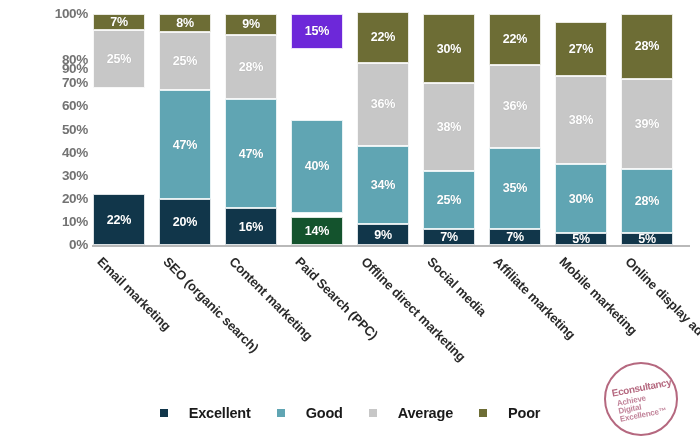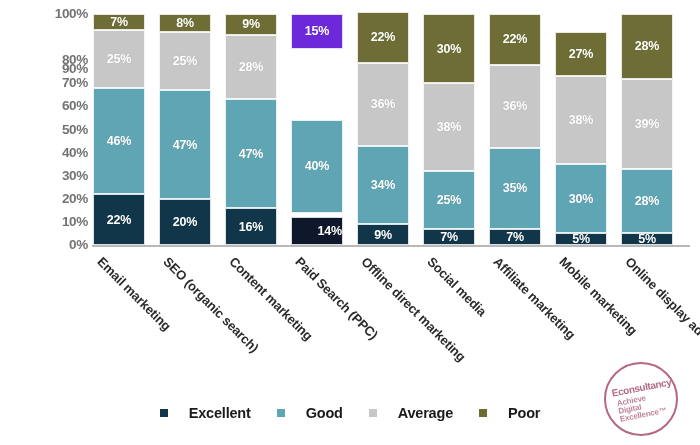--- a/index.html
+++ b/index.html
@@ -199,23 +199,20 @@
       <div class="y-tick" style="top: 190.8px;">20%</div>
       <div class="y-tick" style="top: 213.9px;">10%</div>
       <div class="y-tick" style="top: 237px;">0%</div>
     </div>
 
   <div id="plot-area">
       <div class="bar-col" style="left: 1px; width: 52px;">
         <div class="seg excellent" style="height: 50.82px; bottom: 0px; background: rgb(17, 54, 74);">
           <span class="seg-label">22%</span>
         </div>
-        <div class="seg good" style="height: 106.26px; bottom: 50.82px; background: rgb(96, 165, 179);">
-          <span class="seg-label">46%</span>
-        </div>
         <div class="seg average" style="height: 57.75px; bottom: 157.08px; background: rgb(199, 199, 199);">
           <span class="seg-label">25%</span>
         </div>
         <div class="seg poor" style="height: 16.17px; bottom: 214.83px; background: rgb(109, 109, 53);">
           <span class="seg-label">7%</span>
         </div>
       </div>
       <div class="bar-col" style="left: 67px; width: 52px;">
         <div class="seg excellent" style="height: 46.2px; bottom: 0px; background: rgb(17, 54, 74);">
           <span class="seg-label">20%</span>
@@ -238,21 +235,21 @@
           <span class="seg-label">47%</span>
         </div>
         <div class="seg average" style="height: 64.68px; bottom: 145.53px; background: rgb(199, 199, 199);">
           <span class="seg-label">28%</span>
         </div>
         <div class="seg poor" style="height: 20.79px; bottom: 210.21px; background: rgb(109, 109, 53);">
           <span class="seg-label">9%</span>
         </div>
       </div>
       <div class="bar-col" style="left: 199px; width: 52px;">
-        <div class="seg excellent" style="height: 28px; bottom: 0px; background: #0f172a; justify-content: flex-end;">
+        <div class="seg excellent" style="height: 28px; bottom: 0px; background: #14532d;">
           <span class="seg-label">14%</span>
         </div>
         <div class="seg good" style="height: 92.4px; bottom: 32.34px; background: rgb(96, 165, 179);">
           <span class="seg-label">40%</span>
         </div>
         <div class="seg poor" style="height: 34.65px; bottom: 196.35px; background: #6d28d9;">
           <span class="seg-label">15%</span>
         </div>
       </div>
       <div class="bar-col" style="left: 265px; width: 52px;">
@@ -300,21 +297,21 @@
       <div class="bar-col" style="left: 463px; width: 52px;">
         <div class="seg excellent" style="height: 11.55px; bottom: 0px; background: rgb(17, 54, 74);">
           <span class="seg-label">5%</span>
         </div>
         <div class="seg good" style="height: 69.3px; bottom: 11.55px; background: rgb(96, 165, 179);">
           <span class="seg-label">30%</span>
         </div>
         <div class="seg average" style="height: 87.78px; bottom: 80.85px; background: rgb(199, 199, 199);">
           <span class="seg-label">38%</span>
         </div>
-        <div class="seg poor" style="height: 44px; bottom: 168.63px; background: rgb(109, 109, 53);">
+        <div class="seg poor" style="height: 54px; bottom: 168.63px; background: rgb(109, 109, 53);">
           <span class="seg-label">27%</span>
         </div>
       </div>
       <div class="bar-col" style="left: 529px; width: 52px;">
         <div class="seg excellent" style="height: 11.55px; bottom: 0px; background: rgb(17, 54, 74);">
           <span class="seg-label">5%</span>
         </div>
         <div class="seg good" style="height: 64.68px; bottom: 11.55px; background: rgb(96, 165, 179);">
           <span class="seg-label">28%</span>
         </div>

